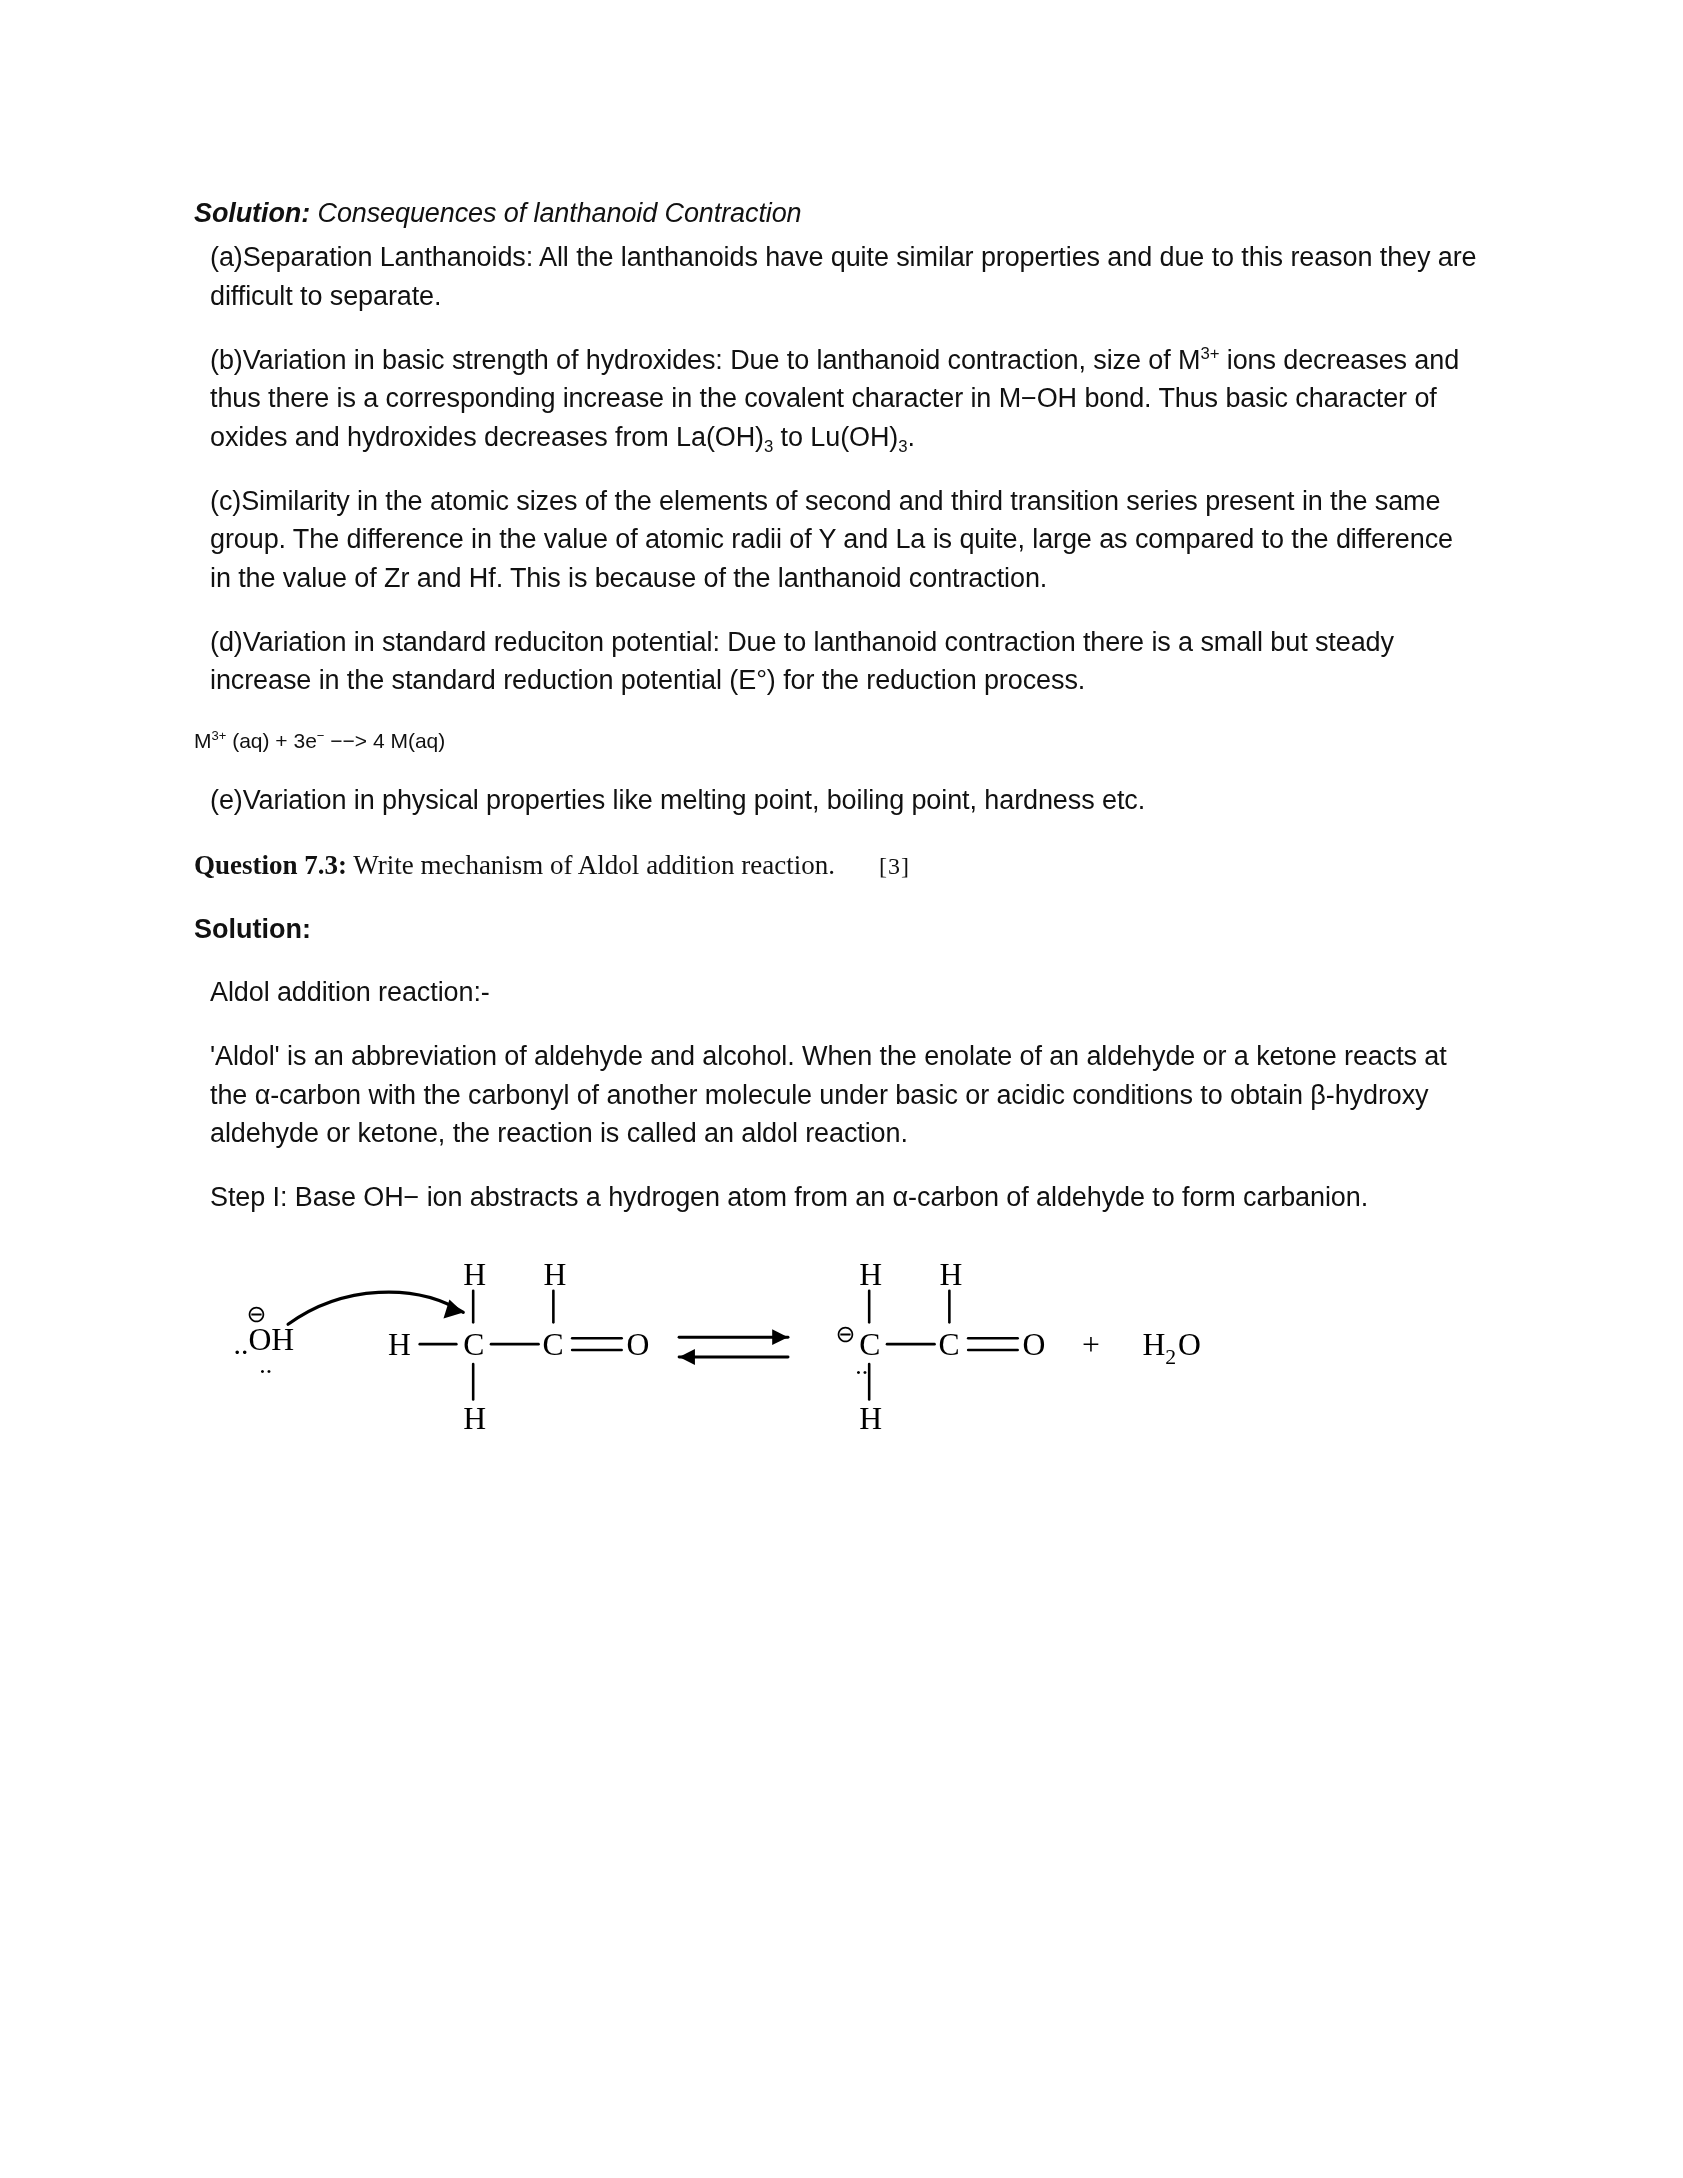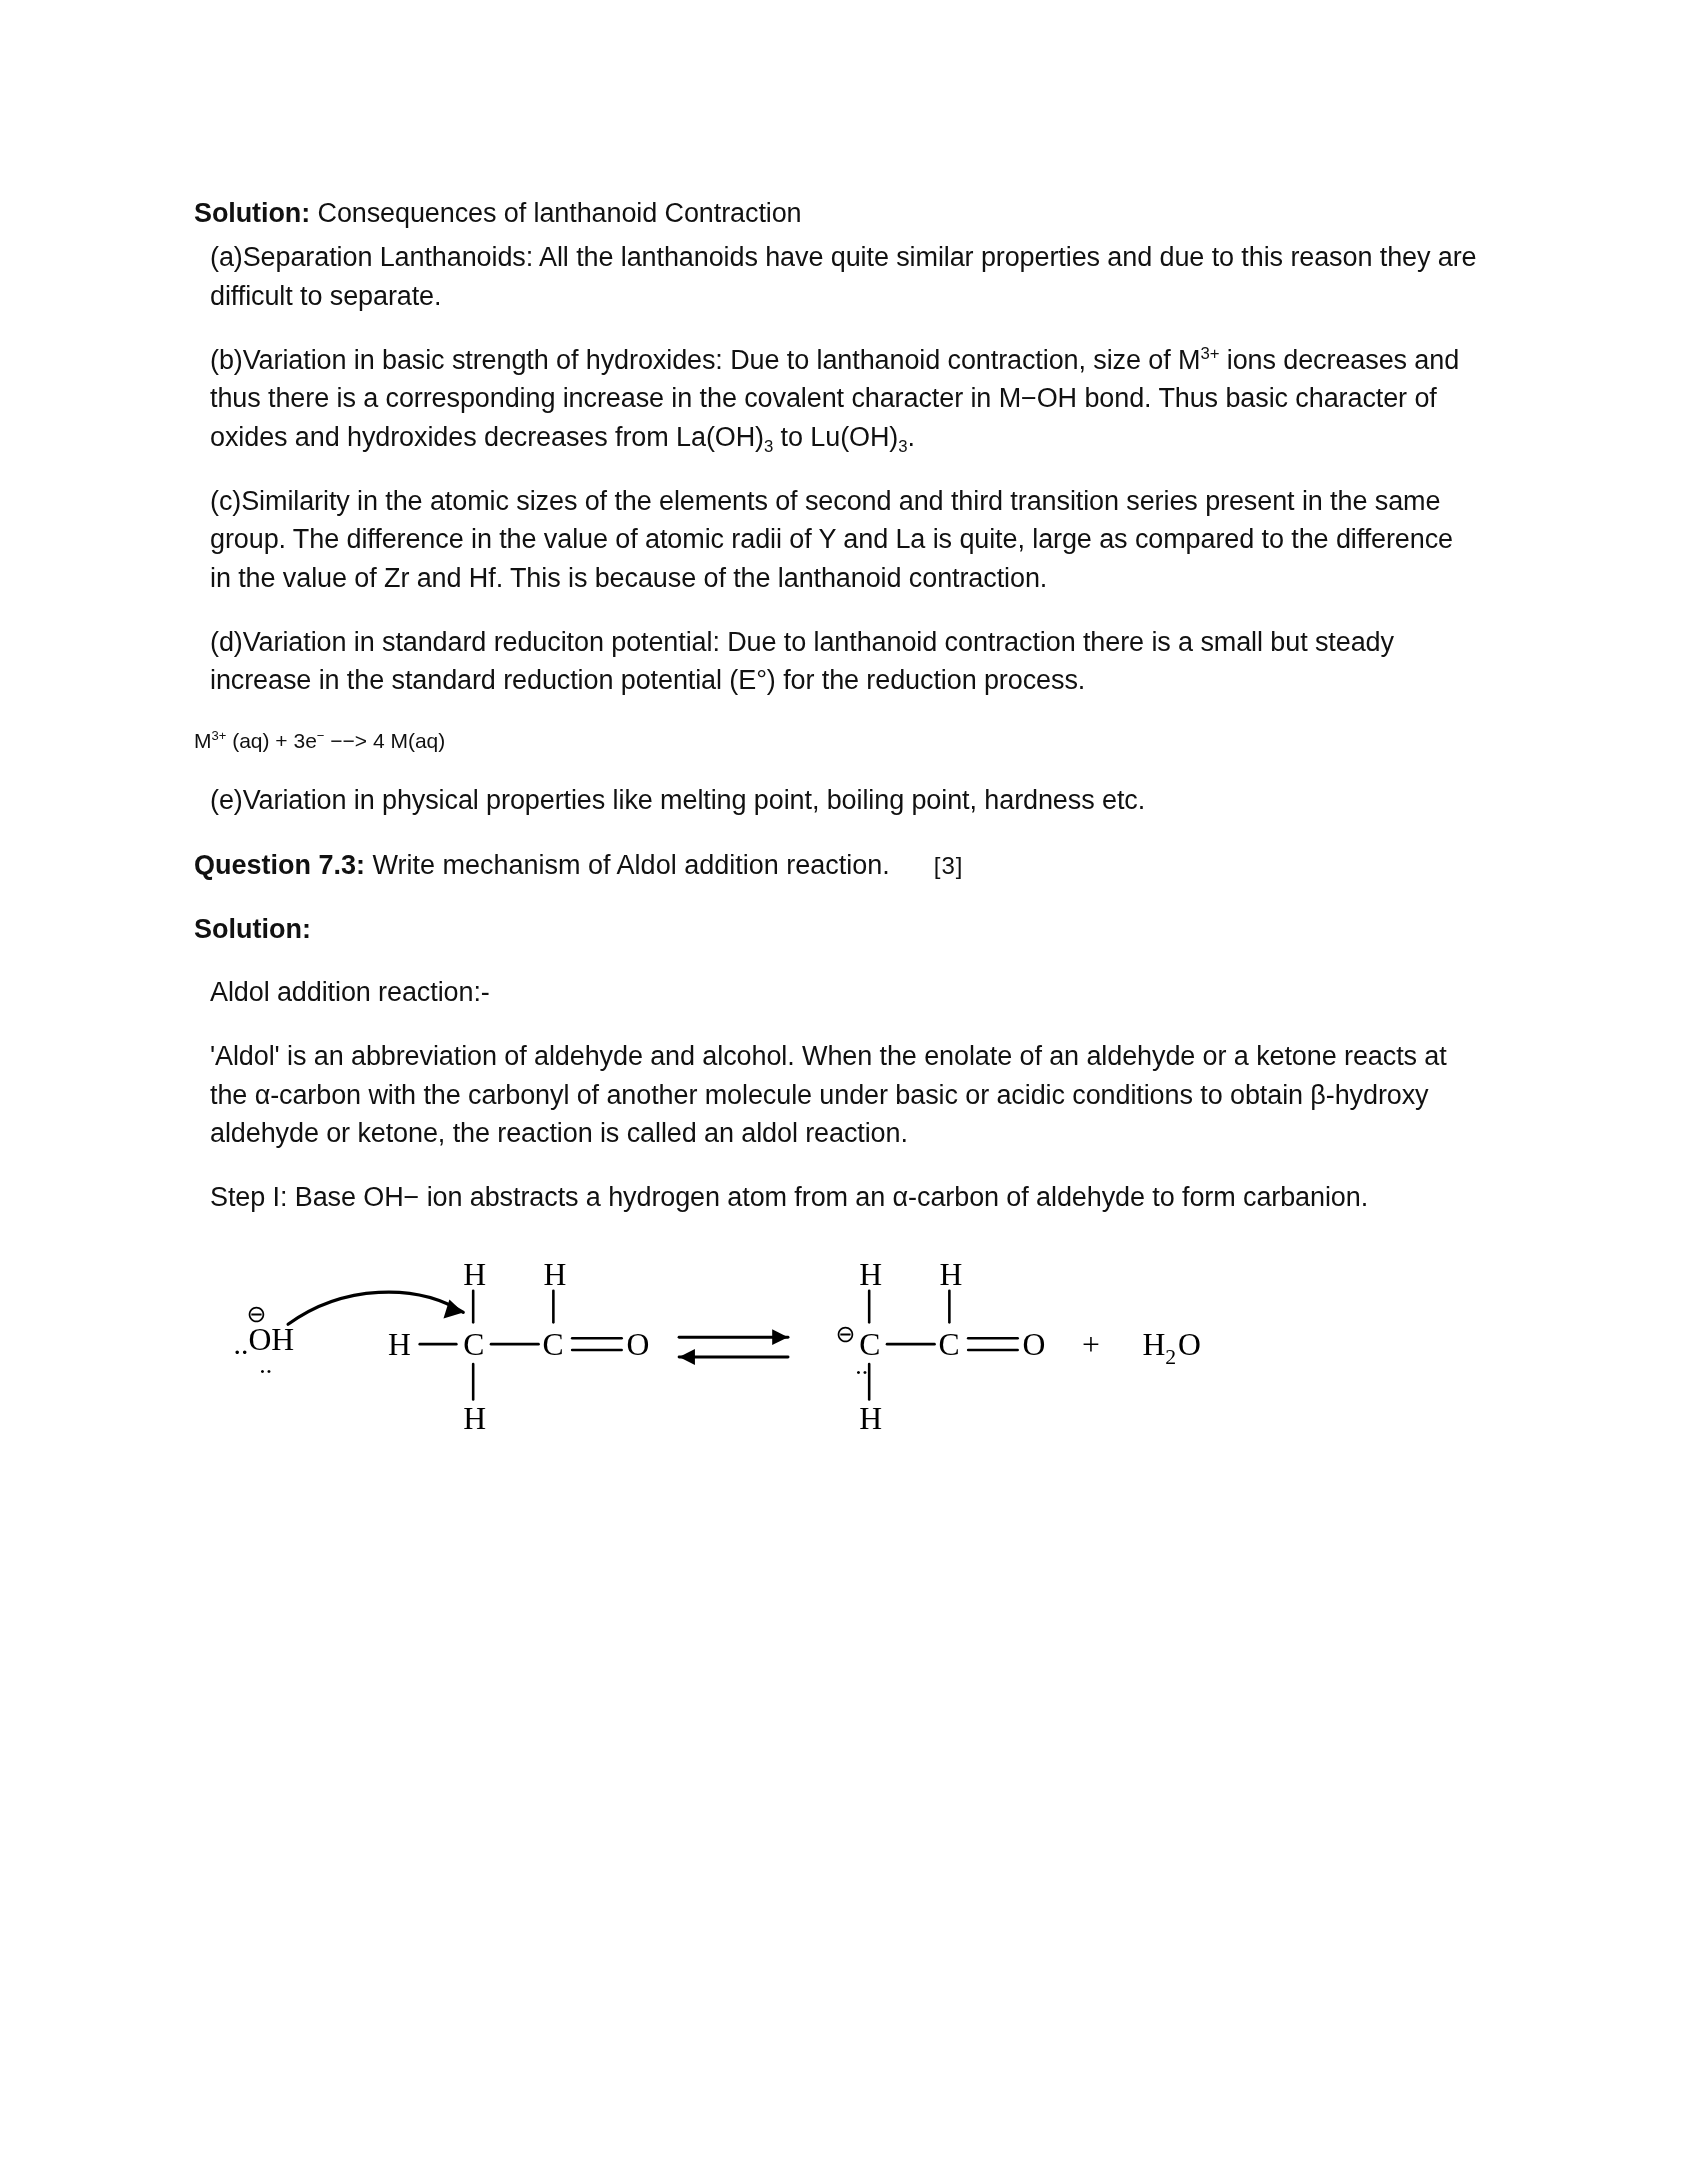--- a/index.html
+++ b/index.html
@@ -30,33 +30,35 @@
   }
   p.para {
     margin: 0 0 26px 16px;
     font-size: 27px;
     line-height: 1.42;
     letter-spacing: -0.1px;
     color: #111;
   }
   p.tight {
     margin: 0 0 6px 0;
+    font-style: italic;
   }
   .b { font-weight: bold; }
   sup { font-size: 0.62em; vertical-align: super; line-height: 0; }
   sub { font-size: 0.62em; vertical-align: sub; line-height: 0; }
   .eq {
     font-size: 21px;
     line-height: 1.42;
     margin: 0 0 26px 0;
   }
   .qline {
     font-size: 27px;
     line-height: 1.42;
     margin: 8px 0 30px 0;
+    font-family: Liberation Serif, serif;
   }
   .marks {
     display: inline-block;
     margin-left: 44px;
     font-size: 24px;
     letter-spacing: 1px;
   }
   .sol-head {
     font-size: 27px;
     font-weight: bold;

